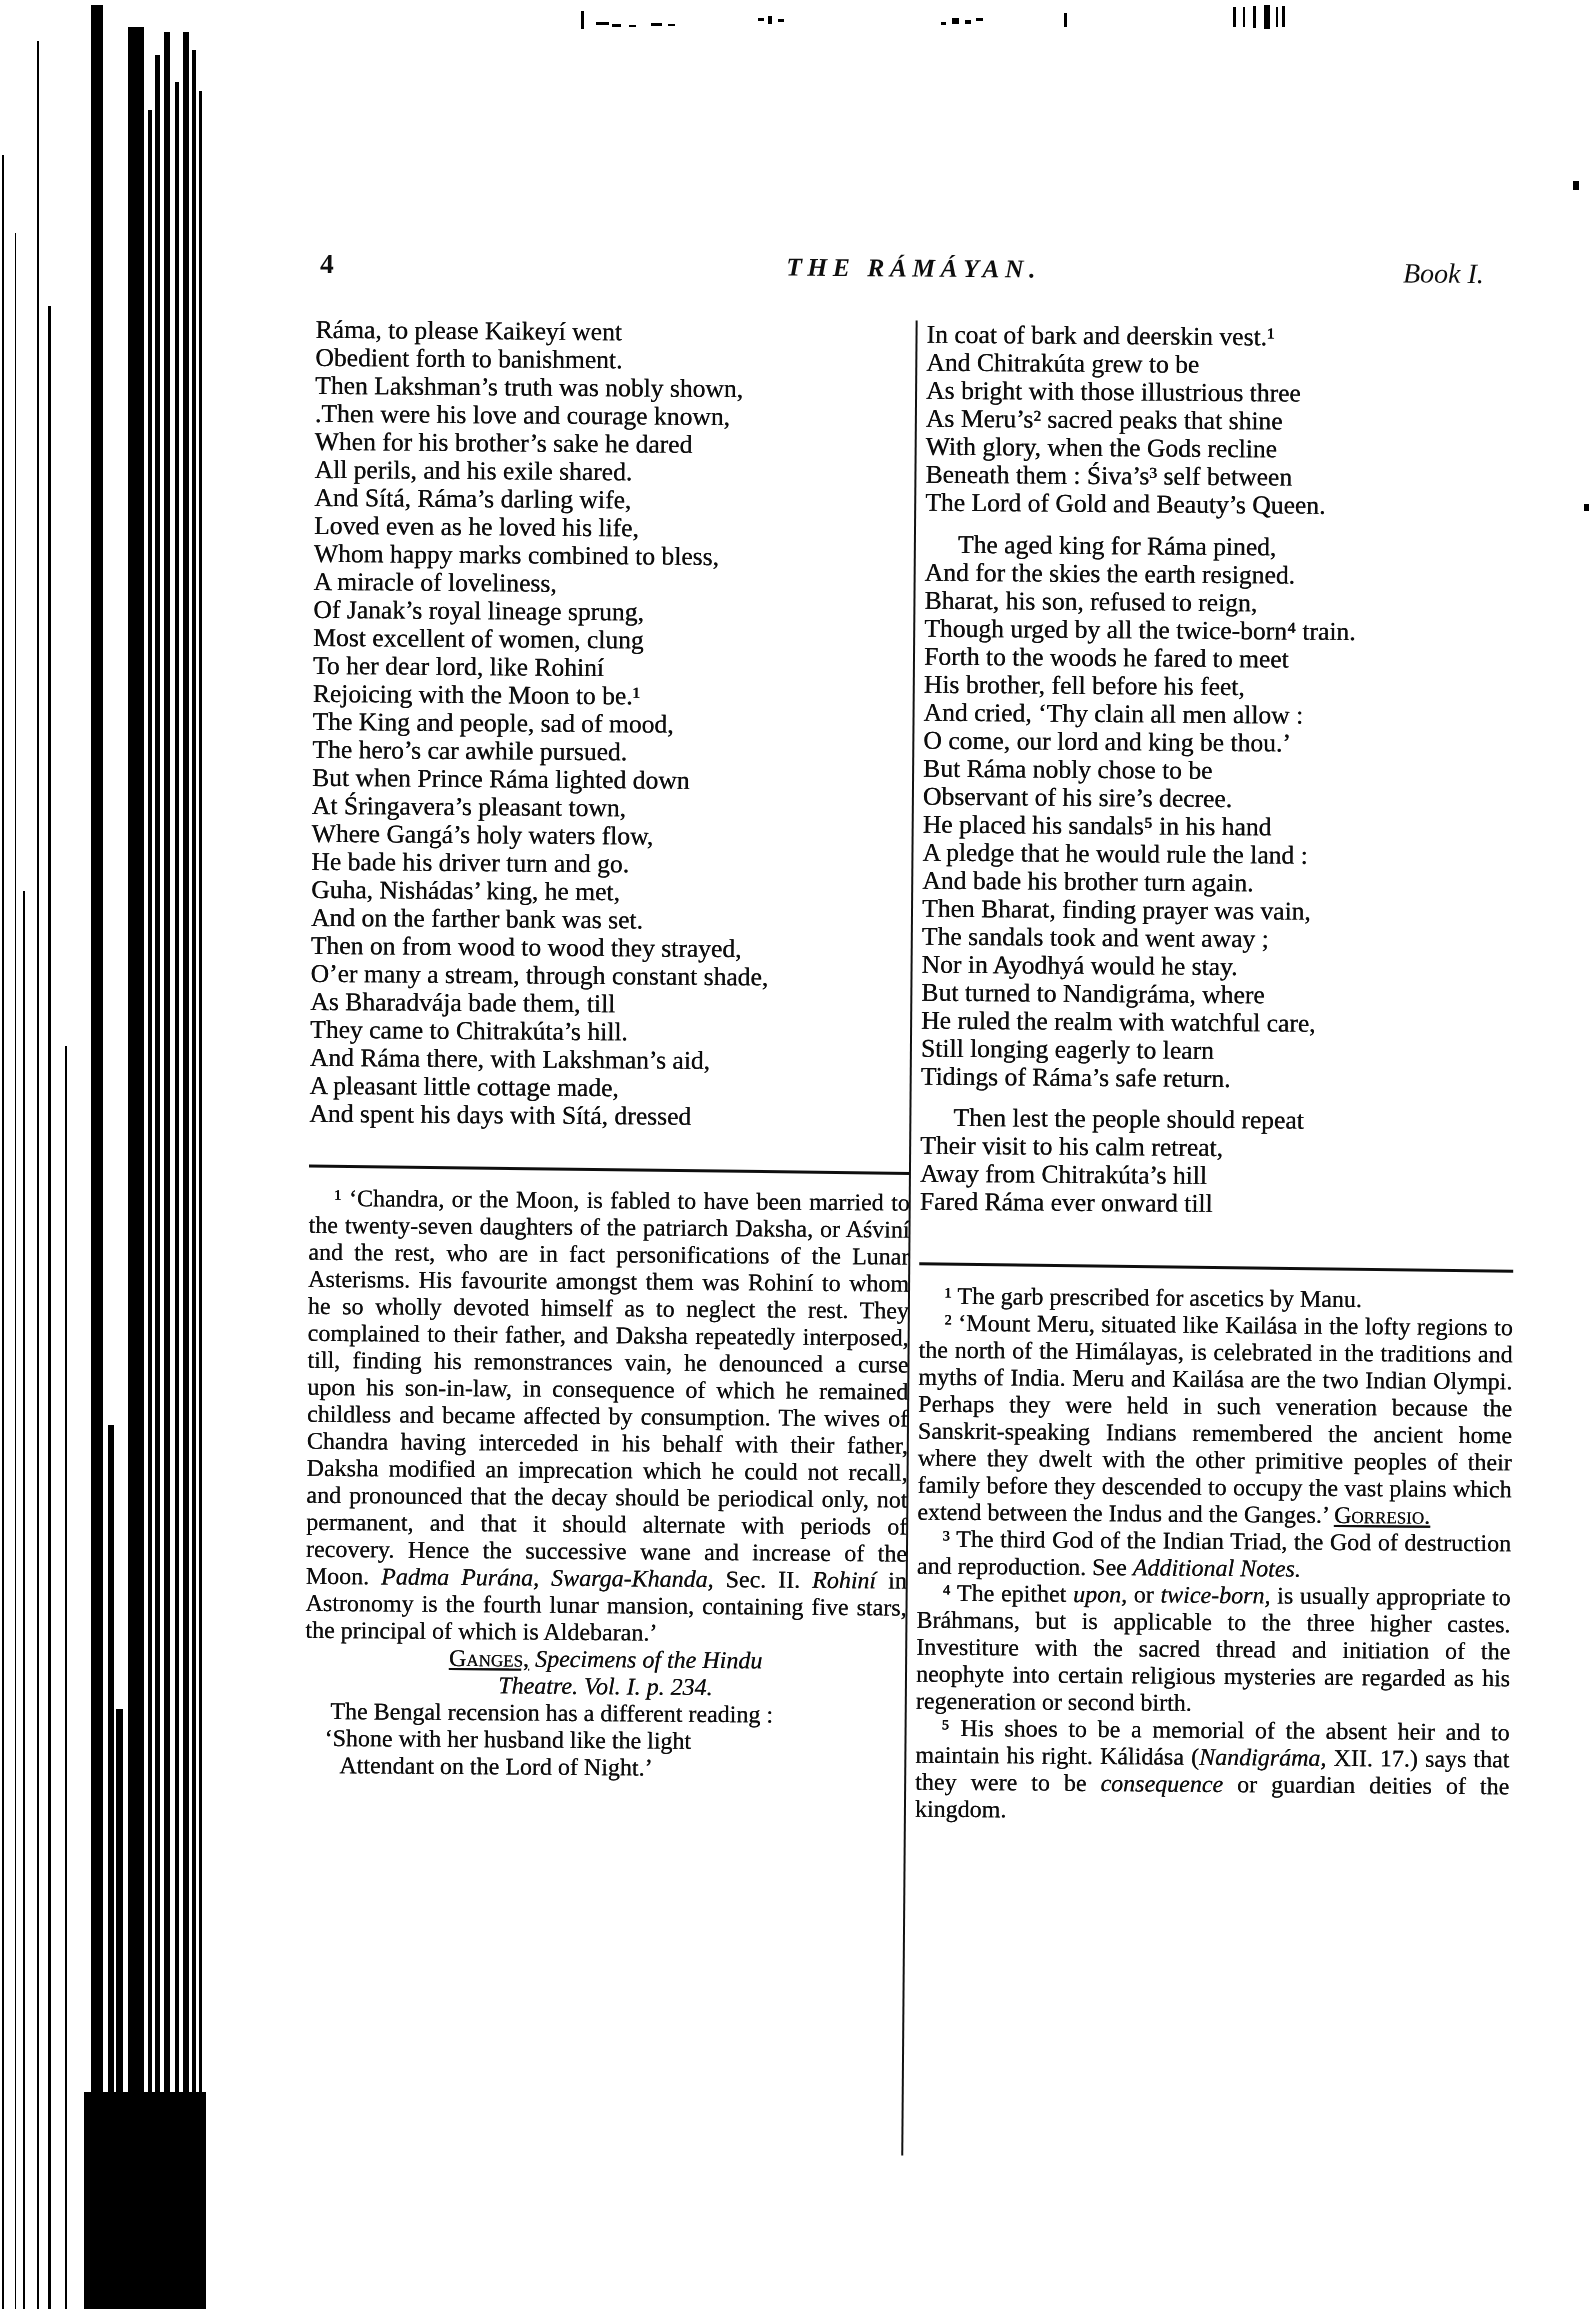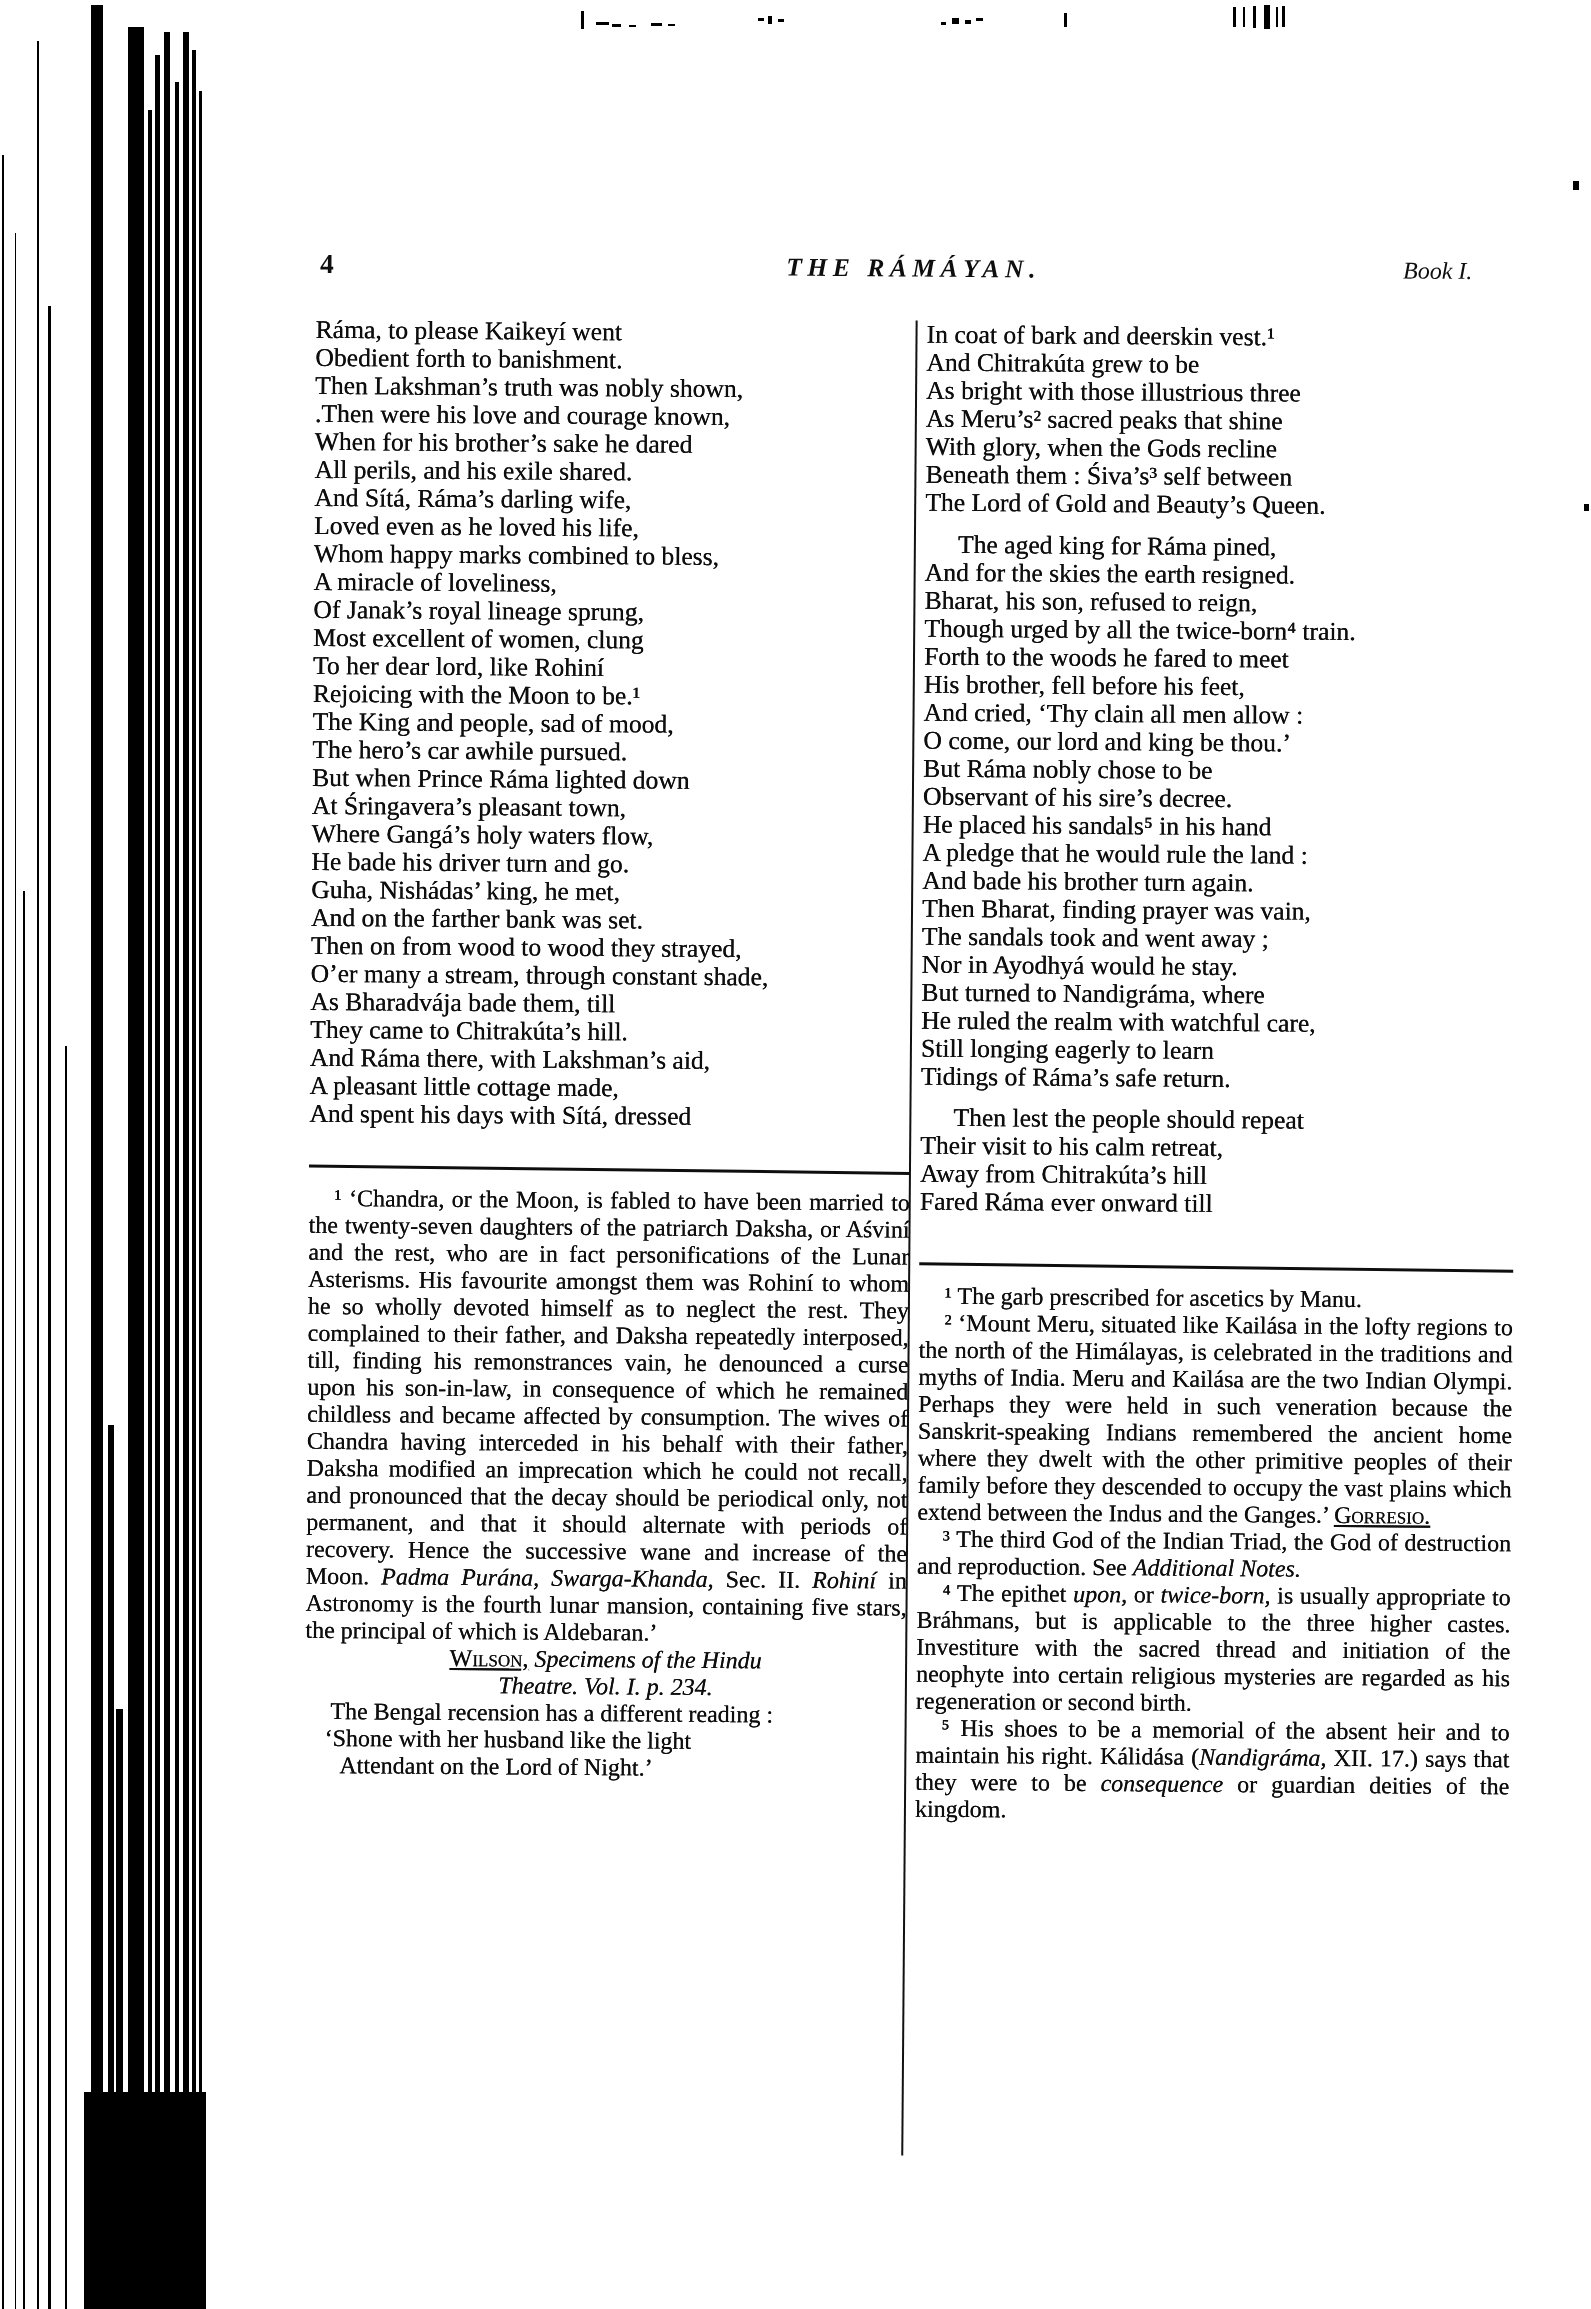--- a/index.html
+++ b/index.html
@@ -8,21 +8,21 @@
   .page{position:absolute;inset:0;background:#fff;}
   
   .vbar{position:absolute;background:#000;}
   .speck{position:absolute;background:#000;}
   
   .sheet{position:absolute;inset:0;transform:rotate(0.45deg);transform-origin:329px 274px;}
   .hdr{position:absolute;top:249px;}
   .pgnum{left:320px;font-size:27.4px;font-weight:bold;}
   .title{left:758px;width:311px;text-align:center;font-style:italic;font-weight:bold;
          font-size:25.6px;letter-spacing:5.5px;}
-  .book{left:1403px;font-style:italic;font-size:24px;}
+  .book{left:1403px;font-style:italic;font-size:28px;}
   .col{position:absolute;top:316px;}
   .col.left{left:316px;width:601px;}
   .col.right{left:927px;width:594px;}
   .pl{font-size:25.6px;line-height:28px;white-space:nowrap;
       text-shadow:0.3px 0 0 currentColor;}
   .ind{padding-left:33px;}
   .stanza-gap{height:13.7px;}
   .rule{height:2.7px;background:#0e0e0e;border:none;width:100%;
         transform:rotate(0.25deg);}
   .rule.l{margin-top:38px;margin-bottom:16.4px;}
@@ -127,21 +127,21 @@
         <div class="pl">They came to Chitrakúta’s hill.</div>
         <div class="pl">And Ráma there, with Lakshman’s aid,</div>
         <div class="pl">A pleasant little cottage made,</div>
         <div class="pl">And spent his days with Sítá, dressed</div>
       </div>
 
       <div class="rule l"></div>
 
       <div class="fnblock">
         <p class="fn firstind"><span>¹ ‘Chandra, or the Moon, is fabled to have been married to the twenty-seven daughters of the patriarch Daksha, or Aśviní and the rest, who are in fact personifications of the Lunar Asterisms.  His favourite amongst them was Rohiní to whom he so wholly devoted himself as to neglect the rest.  They complained to their father, and Daksha repeatedly interposed, till, finding his remonstrances vain, he denounced a curse upon his son-in-law, in consequence of which he remained childless and became affected by consumption.  The wives of Chandra having interceded in his behalf with their father, Daksha modified an imprecation which he could not recall, and pronounced that the decay should be periodical only, not permanent, and that it should alternate with periods of recovery.  Hence the successive wane and increase of the Moon.  </span><span class="it">Padma Purána, Swarga-Khanda,</span><span> Sec. II.  </span><span class="it">Rohiní</span><span> in Astronomy is the fourth lunar mansion, containing five stars, the principal of which is Aldebaran.’</span></p>
-        <p class="fn center"><span class="sc">Wilson,</span><span class="it"> Specimens of the Hindu</span></p>
+        <p class="fn center"><span class="sc">Ganges,</span><span class="it"> Specimens of the Hindu</span></p>
         <p class="fn center it">Theatre.  Vol. I. p. 234.</p>
         <p class="fn firstind bengal">The Bengal recension has a different reading :</p>
         <p class="fn quote1">‘Shone with her husband like the light</p>
         <p class="fn quote2">Attendant on the Lord of Night.’</p>
       </div>
     </div>
 
     <div class="col right">
       <div>
         <div class="pl">In coat of bark and deerskin vest.¹</div>

